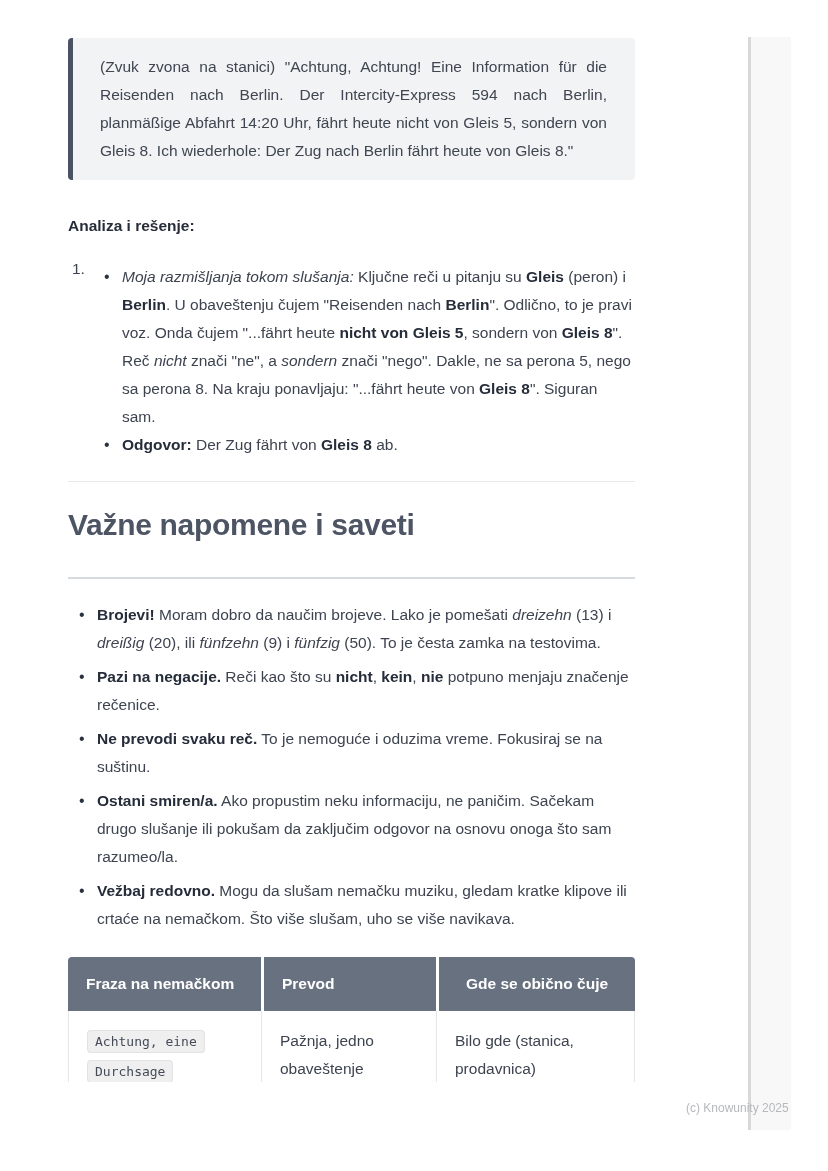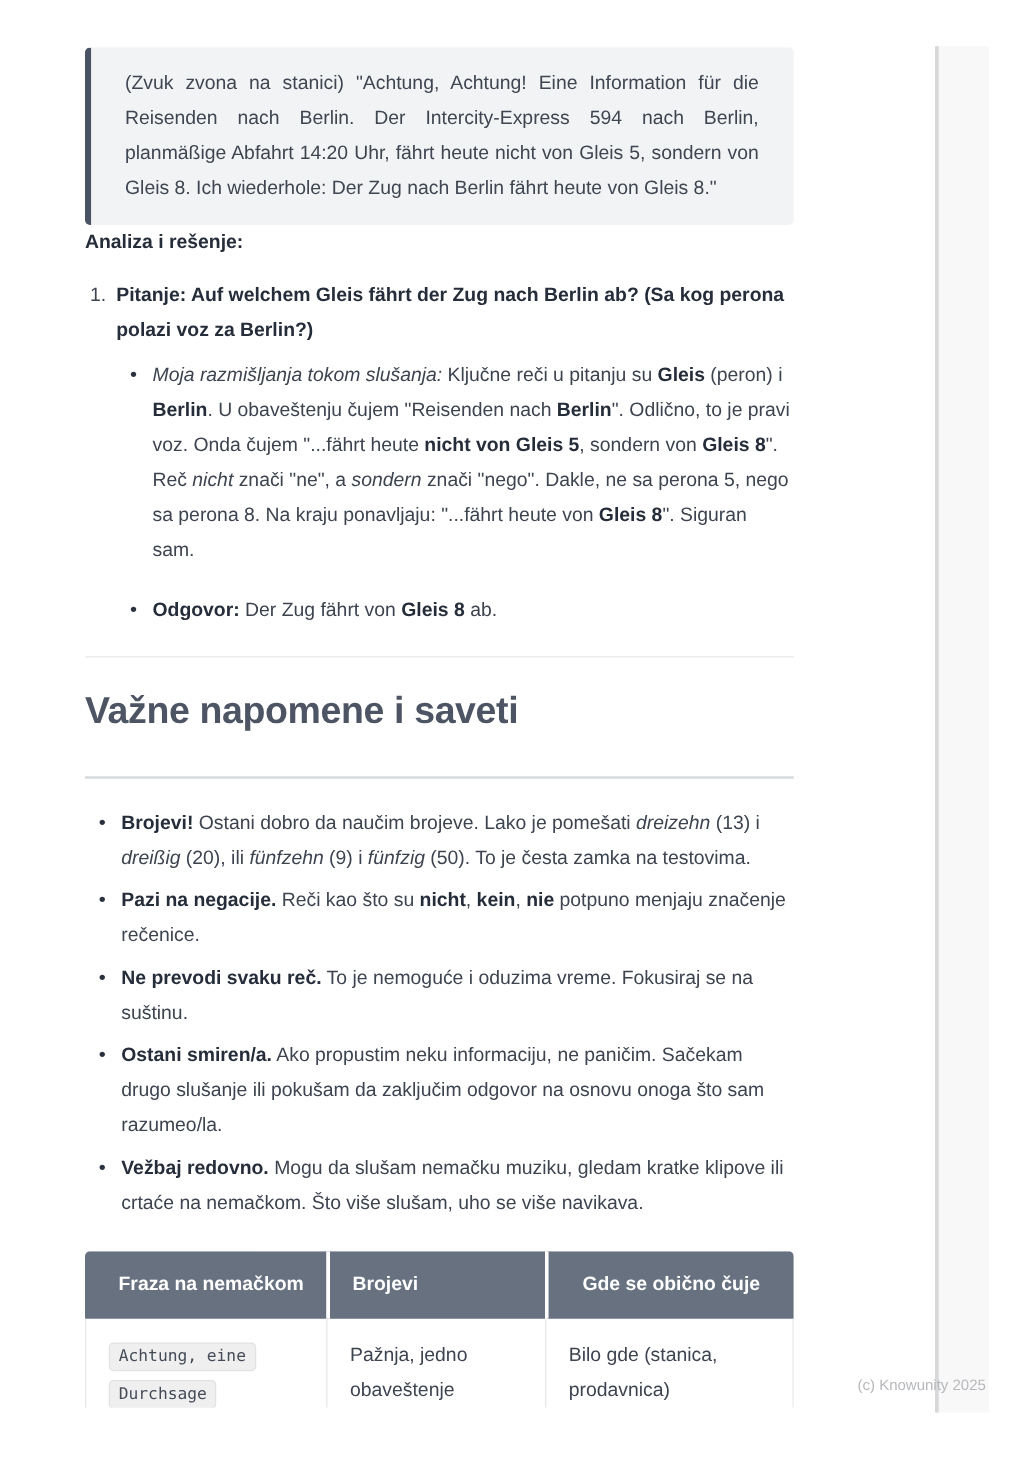--- a/index.html
+++ b/index.html
@@ -19,39 +19,39 @@
     border-left:5px solid #4a5363;
     border-radius:4px;
     padding:15px 28px 15px 27px;
   }
   blockquote.callout p { text-align:justify; color:#3f4652; }
 
   
   .b { font-weight:700; color:#262d3a; }
   .i { font-style:italic; }
 
-  p.bold-heading { font-weight:700; color:#262d3a; }
+  p.bold-heading { font-weight:700; color:#262d3a; margin-top:32px; }
 
   
   .olist { margin-top:15px; padding-left:4px; }
   .oli { display:flex; }
   .onum { flex:none; width:21px; color:#3d4450; }
   .oli-body { flex:1; min-width:0; }
   .question { font-weight:700; color:#262d3a; }
 
   
   ul.ulist { list-style:none; padding-left:29px; }
   ul.ulist li { position:relative; }
   ul.ulist li::before {
     content:"\2022";
     position:absolute; left:-18px; top:0;
     color:#2b323f; font-size:16px;
   }
   ul.nested { margin-top:8px; }
-  ul.nested li + li { margin-top:20px; }
+  ul.nested li + li { }
 
   hr.divider { border:none; border-top:1px solid #e7e9eb; margin-top:22px; }
 
   h2.section-title {
     margin-top:24px;
     font-size:30px;
     line-height:38px;
     font-weight:700;
     letter-spacing:-0.3px;
     color:#4d5564;
@@ -71,21 +71,21 @@
   }
   table.phrases col.c1 { width:193px; }
   table.phrases col.c2 { width:175px; }
   table.phrases col.c3 { width:199px; }
   table.phrases th {
     background:#687180; color:#ffffff;
     font-weight:600; font-size:15.5px; text-align:left;
     padding:16px 18px; line-height:22px;
   }
   table.phrases th + th { border-left:3px solid #ffffff; }
-  table.phrases th:first-child { border-top-left-radius:4px;text-align:right; }
+  table.phrases th:first-child { border-top-left-radius:4px; }
   table.phrases th:last-child { border-top-right-radius:4px;text-align:center; }
   table.phrases td {
     vertical-align:top;
     padding:16px 18px 14px;
     line-height:30px;
     border-left:1px solid #e5e7e9;
     border-bottom:1px solid #e5e7e9;
     color:#3d4450;
   }
   table.phrases td:last-child { border-right:1px solid #e5e7e9; }
@@ -126,53 +126,52 @@
   <blockquote class="callout">
     <p>(Zvuk zvona na stanici) "Achtung, Achtung! Eine Information für die Reisenden nach Berlin. Der Intercity-Express 594 nach Berlin, planmäßige Abfahrt 14:20 Uhr, fährt heute nicht von Gleis 5, sondern von Gleis 8. Ich wiederhole: Der Zug nach Berlin fährt heute von Gleis 8."</p>
   </blockquote>
 
   <p class="bold-heading">Analiza i rešenje:</p>
 
   <div class="olist">
     <div class="oli">
       <span class="onum">1.</span>
       <div class="oli-body">
-        <p class="question"><span class="b">Pitanje: Auf welchem Gleis fährt der Zug nach Berlin ab? (Sa kog perona polazi voz za Berlin?)</span></p>
         <ul class="ulist nested">
           <li><span class="i">Moja razmišljanja tokom slušanja:</span><span> Ključne reči u pitanju su </span><span class="b">Gleis</span><span> (peron) i </span><span class="b">Berlin</span><span>. U obaveštenju čujem "Reisenden nach </span><span class="b">Berlin</span><span>". Odlično, to je pravi voz. Onda čujem "...fährt heute </span><span class="b">nicht von Gleis 5</span><span>, sondern von </span><span class="b">Gleis 8</span><span>". Reč </span><span class="i">nicht</span><span> znači "ne", a </span><span class="i">sondern</span><span> znači "nego". Dakle, ne sa perona 5, nego sa perona 8. Na kraju ponavljaju: "...fährt heute von </span><span class="b">Gleis 8</span><span>". Siguran sam.</span></li>
           <li><span class="b">Odgovor:</span><span> Der Zug fährt von </span><span class="b">Gleis 8</span><span> ab.</span></li>
         </ul>
       </div>
     </div>
   </div>
 
   <hr class="divider">
 
   <h2 class="section-title">Važne napomene i saveti</h2>
 
   <ul class="ulist top">
-    <li><span class="b">Brojevi!</span><span> Ostani dobro da naučim brojeve. Lako je pomešati </span><span class="i">dreizehn</span><span> (13) i </span><span class="i">dreißig</span><span> (20), ili </span><span class="i">fünfzehn</span><span> (9) i </span><span class="i">fünfzig</span><span> (50). To je česta zamka na testovima.</span></li>
+    <li><span class="b">Brojevi!</span><span> Moram dobro da naučim brojeve. Lako je pomešati </span><span class="i">dreizehn</span><span> (13) i </span><span class="i">dreißig</span><span> (20), ili </span><span class="i">fünfzehn</span><span> (9) i </span><span class="i">fünfzig</span><span> (50). To je česta zamka na testovima.</span></li>
     <li><span class="b">Pazi na negacije.</span><span> Reči kao što su </span><span class="b">nicht</span><span>, </span><span class="b">kein</span><span>, </span><span class="b">nie</span><span> potpuno menjaju značenje rečenice.</span></li>
     <li><span class="b">Ne prevodi svaku reč.</span><span> To je nemoguće i oduzima vreme. Fokusiraj se na suštinu.</span></li>
     <li><span class="b">Ostani smiren/a.</span><span> Ako propustim neku informaciju, ne paničim. Sačekam drugo slušanje ili pokušam da zaključim odgovor na osnovu onoga što sam razumeo/la.</span></li>
     <li><span class="b">Vežbaj redovno.</span><span> Mogu da slušam nemačku muziku, gledam kratke klipove ili crtaće na nemačkom. Što više slušam, uho se više navikava.</span></li>
   </ul>
 
 
   <div class="table-clip">
     <table class="phrases">
       <colgroup>
           <col class="c1">
           <col class="c2">
           <col class="c3">
         </colgroup>
       <thead>
         <tr>
           <th>Fraza na nemačkom</th>
-          <th>Brojevi</th>
+          <th>Prevod</th>
           <th>Gde se obično čuje</th>
         </tr>
       </thead>
       <tbody>
         <tr>
           <td><code class="chip">Achtung, eine Durchsage</code></td>
           <td>Pažnja, jedno obaveštenje</td>
           <td>Bilo gde (stanica, prodavnica)</td>
         </tr>
       </tbody>

